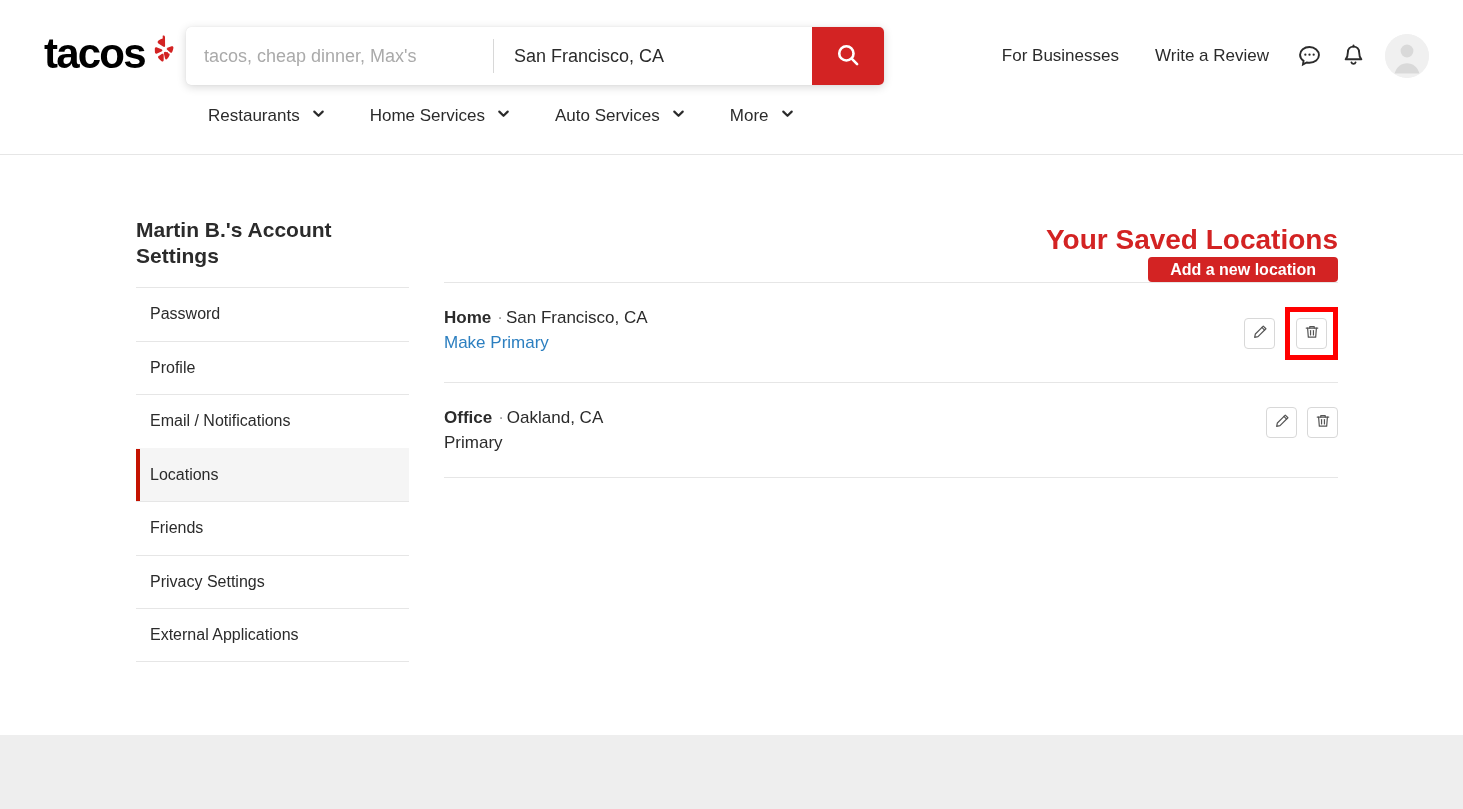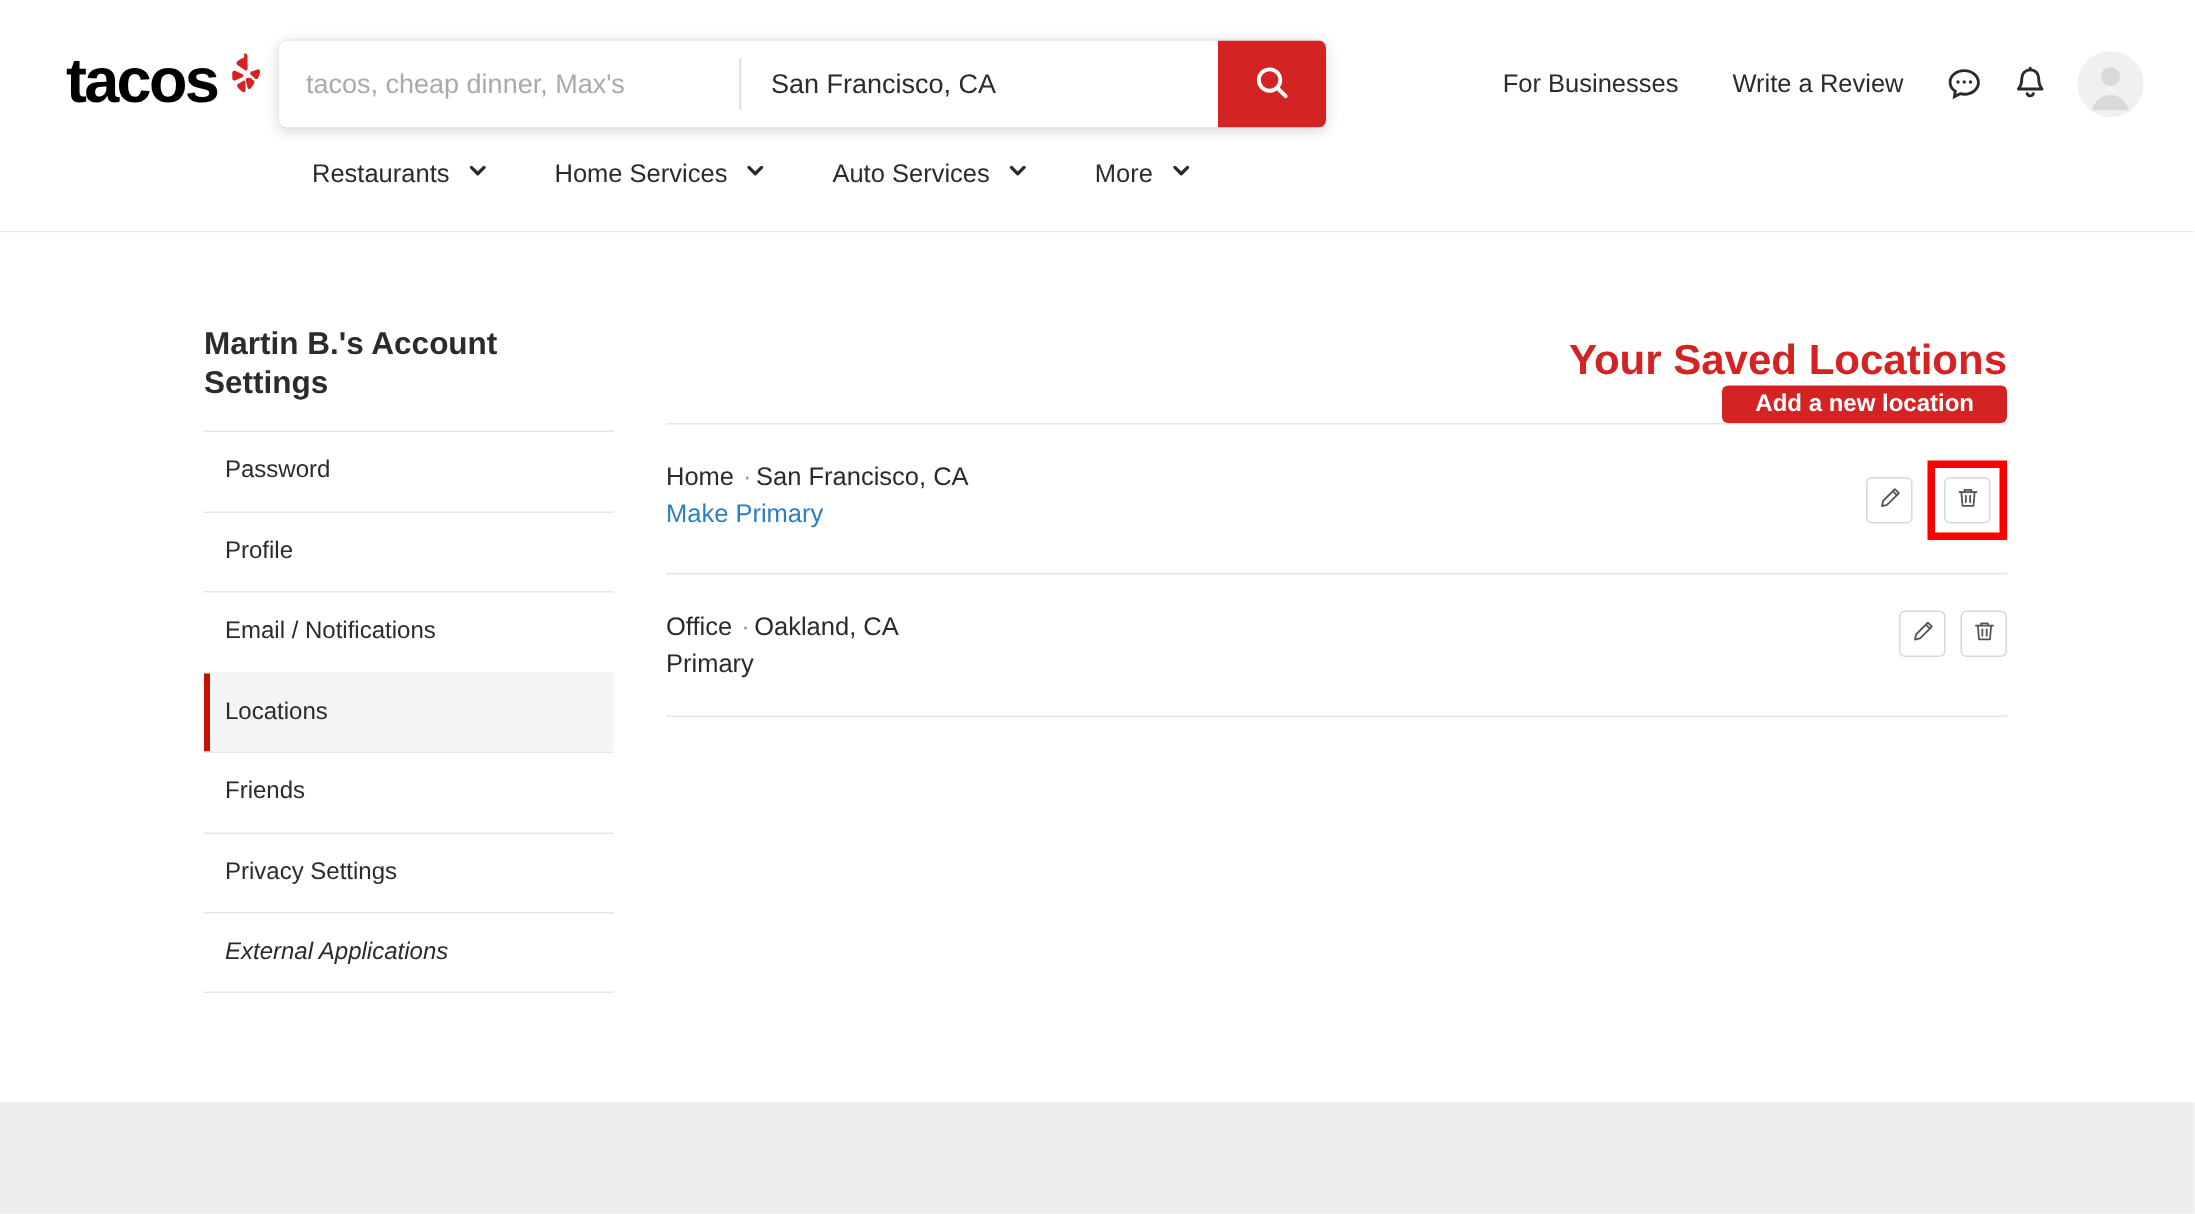--- a/index.html
+++ b/index.html
@@ -181,21 +181,21 @@
     position: relative;
     height: 53.5px;
     display: flex;
     align-items: center;
     border-top: 1px solid #e6e6e6;
     padding-left: 14px;
     font-size: 16px;
     color: #2b2b2b;
     cursor: pointer;
   }
-  .side-item:last-child { border-bottom: 1px solid #e6e6e6; font-style: italic; }
+  .side-item:last-child { border-bottom: 1px solid #e6e6e6; }
   .side-item.active {
     background: #f5f5f5;
     border-top-color: transparent;
   }
   .side-item.active::before {
     content: "";
     position: absolute;
     left: 0; top: 0; bottom: 0;
     width: 4px;
     background: #c41200;
@@ -245,21 +245,21 @@
     padding: 22px 0 22px 0;
     min-height: 86px;
     border-bottom: 1px solid #e6e6e6;
   }
   .loc-info { padding-top: 1px; }
   .loc-line1 {
     font-size: 17px;
     line-height: 24px;
     color: #2b2b2b;
   }
-  .loc-name { font-weight: 400; }
+  .loc-name { font-weight: 700; }
   .loc-sep { color: #999; margin: 0 3px 0 6px; }
   .loc-line2 {
     font-size: 17px;
     line-height: 24px;
     margin-top: 1px;
   }
   .loc-link {
     color: #2c7fc0;
     text-decoration: none;
     cursor: pointer;

